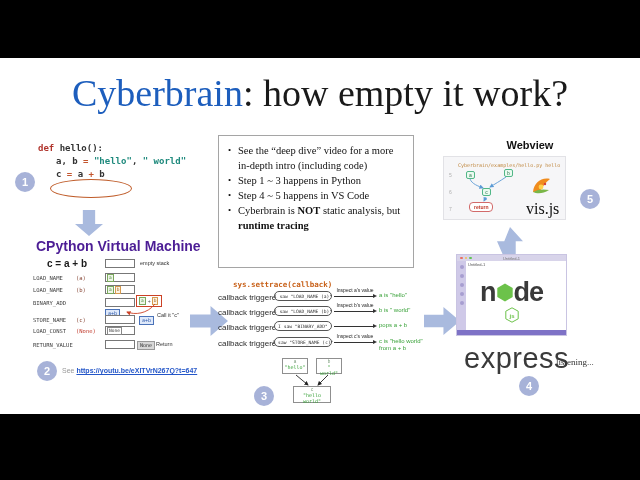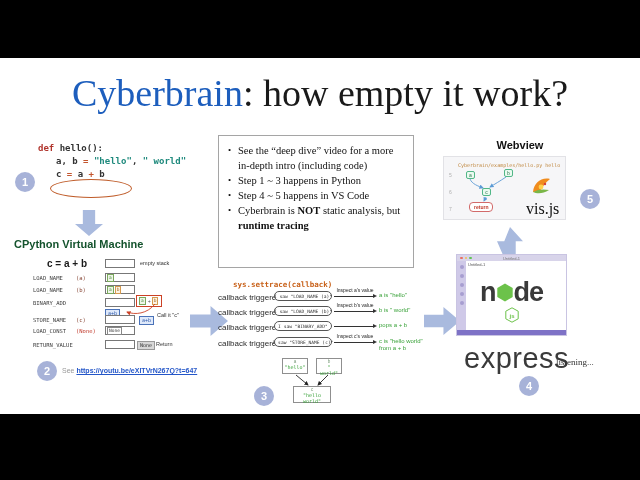--- a/index.html
+++ b/index.html
@@ -29,21 +29,21 @@
   #code { position:absolute; left:38px; top:84px; font-family:"DejaVu Sans Mono", monospace;
           font-size:9px; font-weight:bold; line-height:13px; color:#333; white-space:nowrap; }
   #code .ind { padding-left:18px; }
   #code .kw { color:#b0342c; }
   #code .op { color:#c3562f; }
   #code .str { color:#1f8a7d; }
   #code-ellipse { position:absolute; left:50px; top:121px; width:82px; height:19px;
                   border:1.6px solid #bf5b28; border-radius:50%; }
 
   
-  #vm-heading { position:absolute; left:14px; top:180px; font-size:11px; font-weight:bold; color:#14532d; }
+  #vm-heading { position:absolute; left:36px; top:180px; font-size:14px; font-weight:bold; color:#4c1d95; }
   #vm { position:absolute; left:33px; top:200px; width:185px; height:96px; font-family:"DejaVu Sans Mono", monospace; }
   #vm .expr { position:absolute; left:14px; top:0; font-family:"Liberation Sans",sans-serif; font-size:10px; font-weight:bold; color:#1a1a1a; }
   #vm .opc  { position:absolute; font-size:5.5px; color:#3c3c3c; letter-spacing:0; }
   #vm .arg  { position:absolute; left:43px; font-size:5.5px; color:#8a4a3a; }
   #vm .arg.red { color:#c0392b; }
   #vm .sbox { position:absolute; left:72px; width:30px; height:9px; border:1px solid #777; background:#fff; display:flex; align-items:center; padding:0 1px; }
   .cell { display:inline-block; font-size:4.5px; line-height:6px; padding:0 1px; border:1px solid; margin-right:1px; background:#fff; font-family:"DejaVu Sans Mono", monospace; }
   .cell-a { border-color:#7aa85c; color:#4c8a3c; background:#eef5e8; }
   .cell-b { border-color:#d69a4e; color:#a8691f; background:#fbf3e4; }
   .cell-none { border-color:#888; color:#333; }
@@ -77,21 +77,21 @@
   .st-albl { position:absolute; left:114px; top:-4px; width:46px; font-size:5px; color:#222; text-align:center; }
   .st-res { position:absolute; left:161px; top:1px; font-size:6px; color:#3aa23a; line-height:7px; }
 
   
   #tree { position:absolute; left:278px; top:296px; width:66px; height:54px; }
   .tbox { position:absolute; border:1px solid #8f8f8f; background:#fff; text-align:center; }
   .tbox .tname { font-size:4.5px; line-height:5px; color:#7a9a7a; }
   .tbox .tval { font-size:5px; line-height:6px; color:#3aa23a; font-family:"DejaVu Sans Mono", monospace; }
 
   
-  #wv-heading { position:absolute; left:464px; top:81px; width:112px; text-align:center; font-size:11px; font-weight:bold; color:#111; }
+  #wv-heading { position:absolute; left:474px; top:81px; width:112px; text-align:center; font-size:11px; font-weight:bold; color:#111; }
   #webview { position:absolute; left:443px; top:98px; width:123px; height:64px; background:#f6f6f8; border:1px solid #e2e2e6; }
   #wv-breadcrumb { position:absolute; left:14px; top:5px; font-family:"DejaVu Sans Mono", monospace; font-size:5px; color:#c08840; white-space:nowrap; }
   .wv-ln { position:absolute; left:5px; font-size:5px; color:#b0b0b0; }
   .wv-node { position:absolute; width:9px; height:8px; background:#eafaf0; border:1px solid #52b788; border-radius:2px;
              color:#2d7a4f; font-size:5px; line-height:6px; text-align:center; }
   #wv-return { position:absolute; left:25px; top:45px; border:1px solid #d26a6a; border-radius:4px; background:#fff;
                color:#c0392b; font-size:5px; font-weight:bold; padding:1px 4px; line-height:6px; }
   #wv-logo-text { position:absolute; left:82px; top:43px; font-family:"Liberation Serif", serif; font-size:16px; color:#101010; }
 
   

